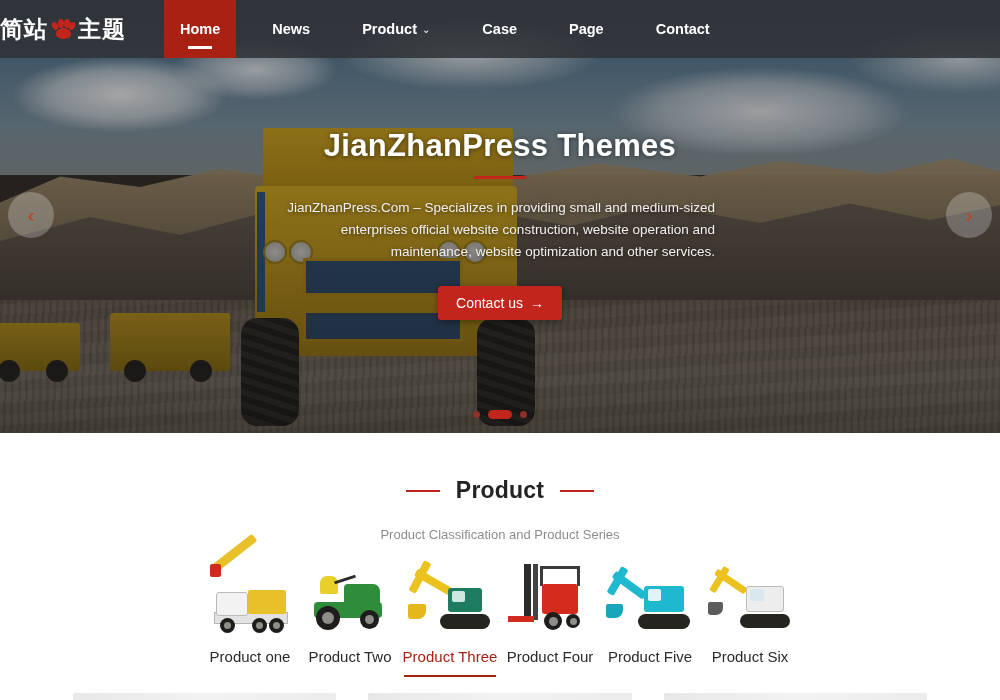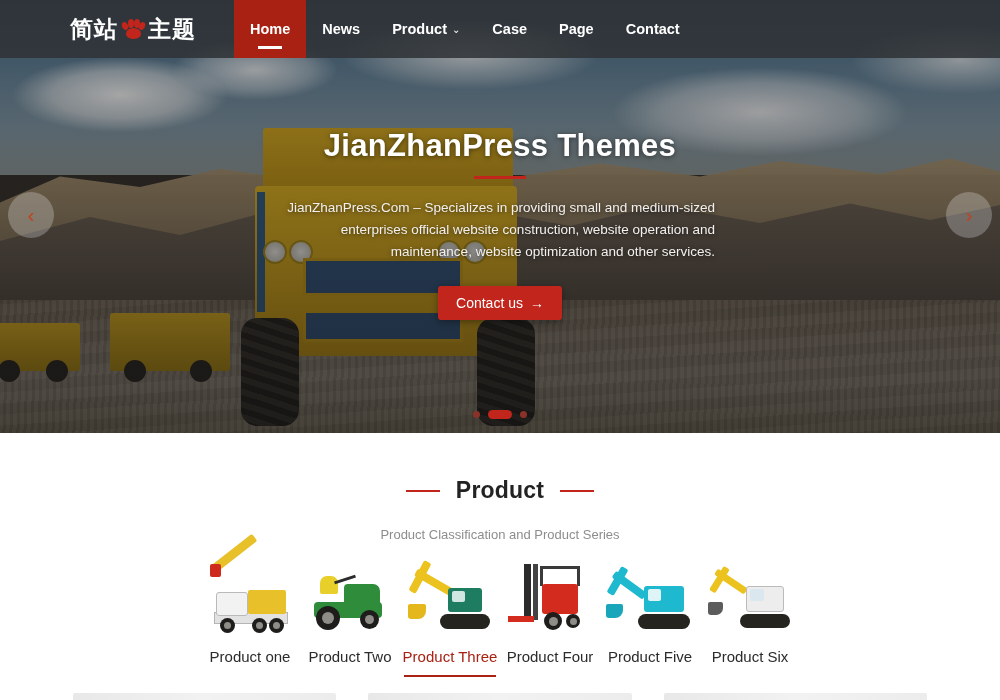--- a/index.html
+++ b/index.html
@@ -99,33 +99,33 @@
   }
 
   
   .header {
     position:absolute; left:0; top:0; width:1000px; height:58px;
     display:flex; align-items:stretch; z-index:30;
     background:rgba(47,50,54,.86);
   }
   .logo {
     display:flex; align-items:center; gap:2px;
-    padding-left:70px; height:58px;
+    height:58px;
     color:#ffffff; font-size:23px; font-weight:700; letter-spacing:1px;
     white-space:nowrap;
   }
   .paw { width:22px; height:20px; position:relative; display:inline-block; margin:0 2px; }
   .paw i { position:absolute; background:#c1251c; border-radius:50%; display:block; }
   .paw .p1 { width:6px; height:8px; left:0px;  top:3px;  transform:rotate(-25deg); }
   .paw .p2 { width:6px; height:9px; left:6px;  top:0px;  }
   .paw .p3 { width:6px; height:9px; left:12px; top:0px;  }
   .paw .p4 { width:6px; height:8px; left:17px; top:3px;  transform:rotate(25deg); }
   .paw .pad { width:15px; height:11px; left:4px; top:9px; border-radius:50% 50% 46% 46%; }
 
-  .nav { display:flex; align-items:stretch; margin-left:38px; }
+  .nav { display:flex; align-items:stretch; margin-left:38px;gap:20px; }
   .nav-item {
     position:relative;
     display:flex; align-items:center; justify-content:center;
     padding:0 16px; height:58px;
     color:#ffffff; font-size:14.5px; font-weight:700;
     cursor:pointer; white-space:nowrap;
   }
   .nav-item.active { background:#a82112; }
   .nav-item.active .nav-underline {
     position:absolute; bottom:9px; left:50%; transform:translateX(-50%);

